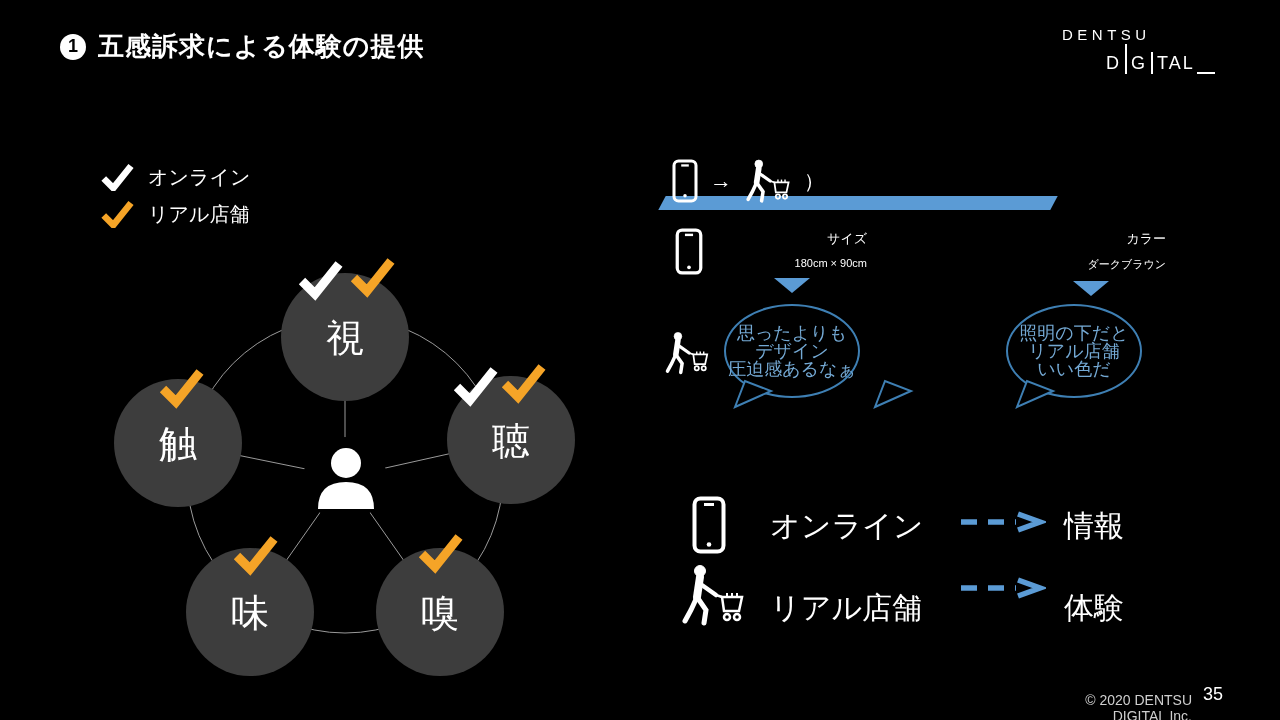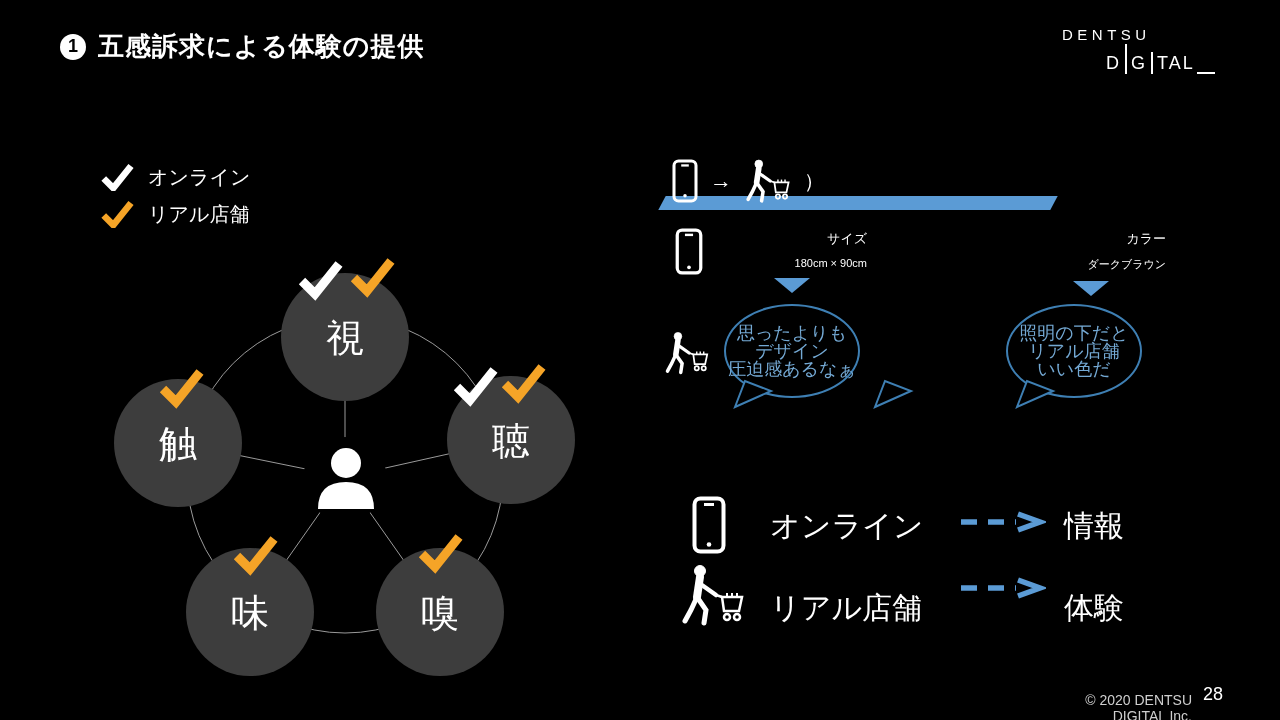--- a/index.html
+++ b/index.html
@@ -309,15 +309,15 @@
     <circle cx="57" cy="53" r="3" fill="none" stroke-width="2.5"></circle>
   </svg>
   <span class="map-label r2">リアル店舗</span>
   <svg class="dashed-arrow r2" width="88" height="22" viewBox="0 0 88 22">
     <line x1="3" y1="11" x2="58" y2="11" stroke-width="5.5" stroke-dasharray="16 11"></line>
     <path d="M60 3 L82 11 L60 19" fill="none" stroke-width="5.5"></path>
   </svg>
   <span class="map-result r2">体験</span>
 
   <div class="copyright">© 2020 DENTSU DIGITAL Inc.</div>
-  <div class="page-number">28</div>
+  <div class="page-number">35</div>
 
 </div>
 
 </body></html>

